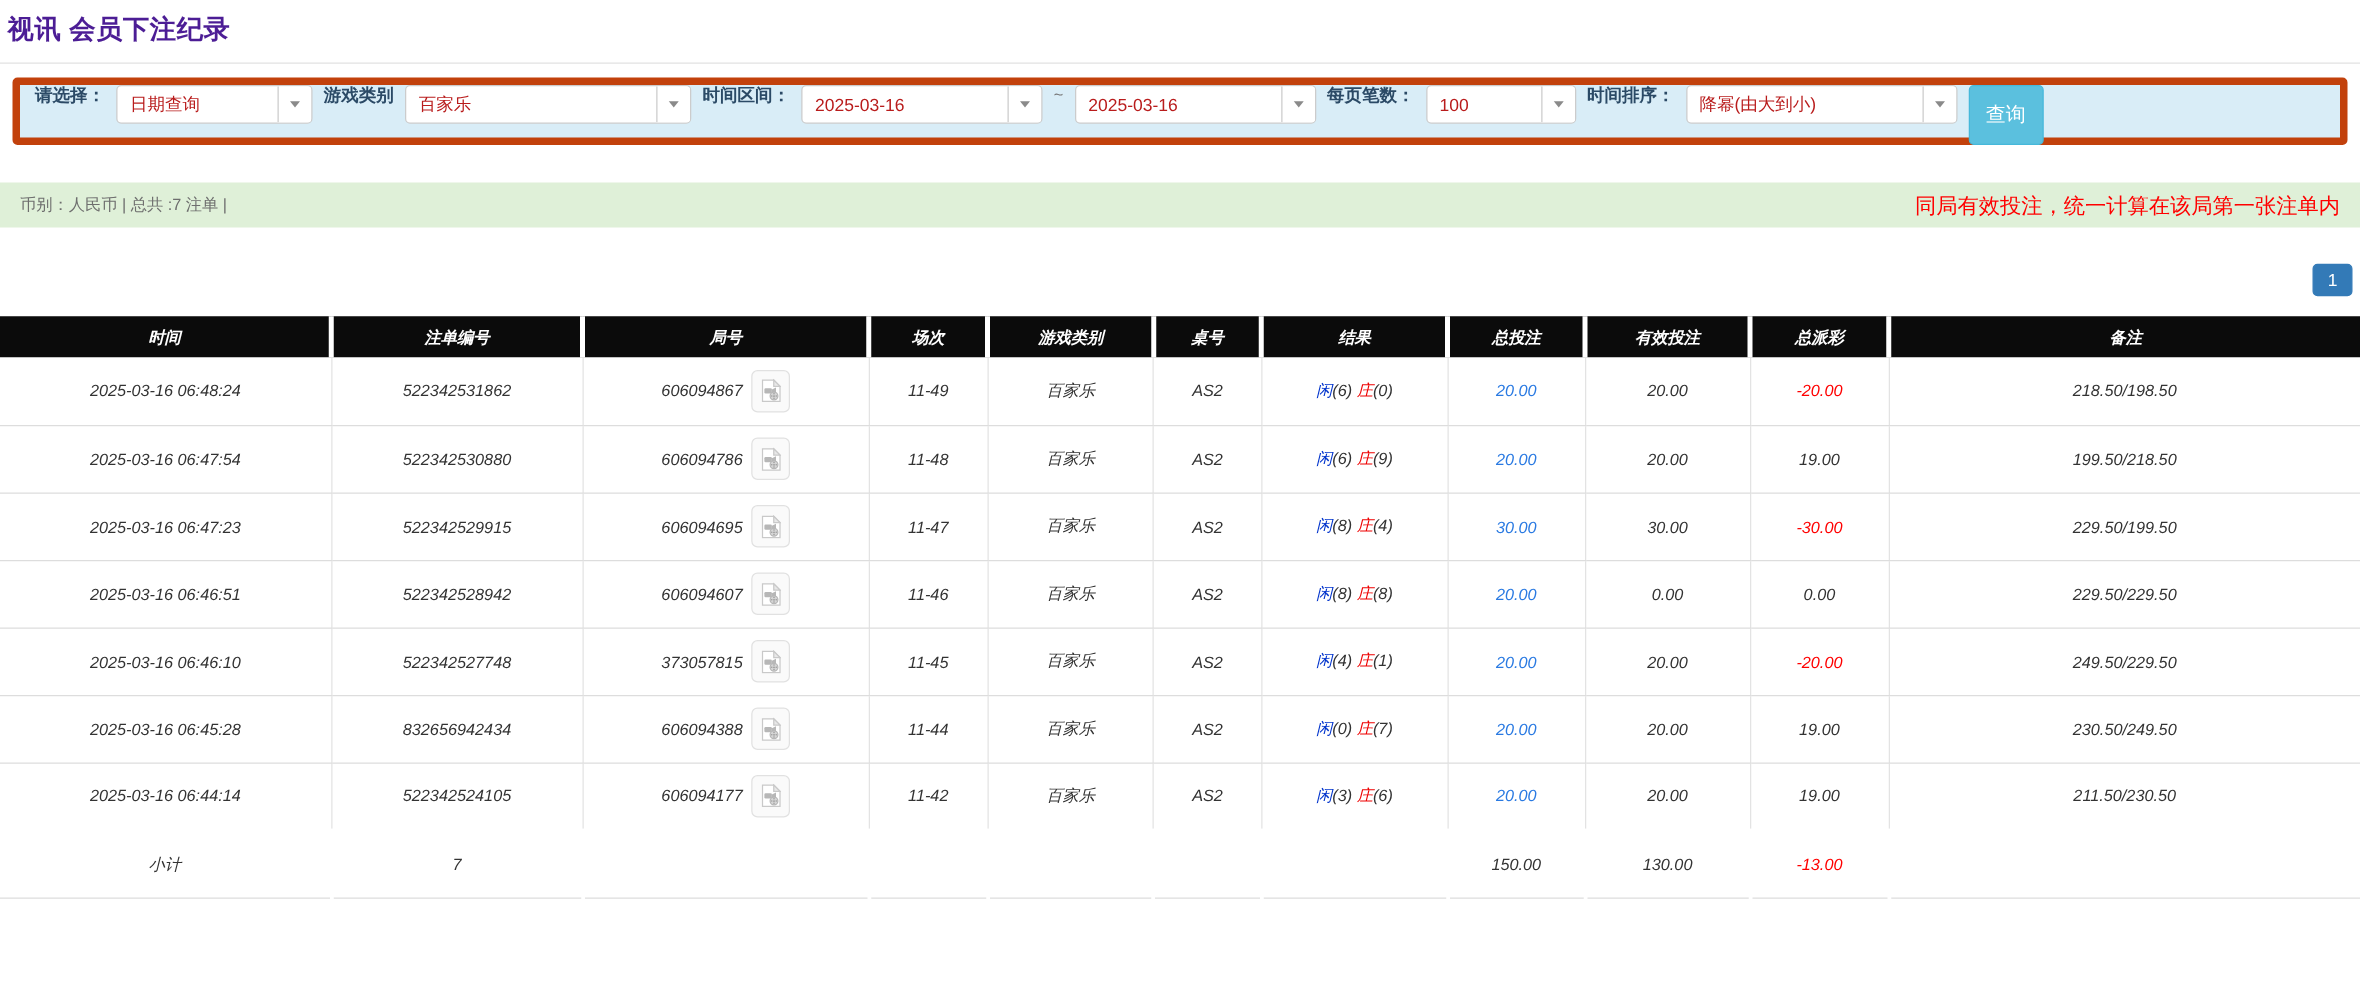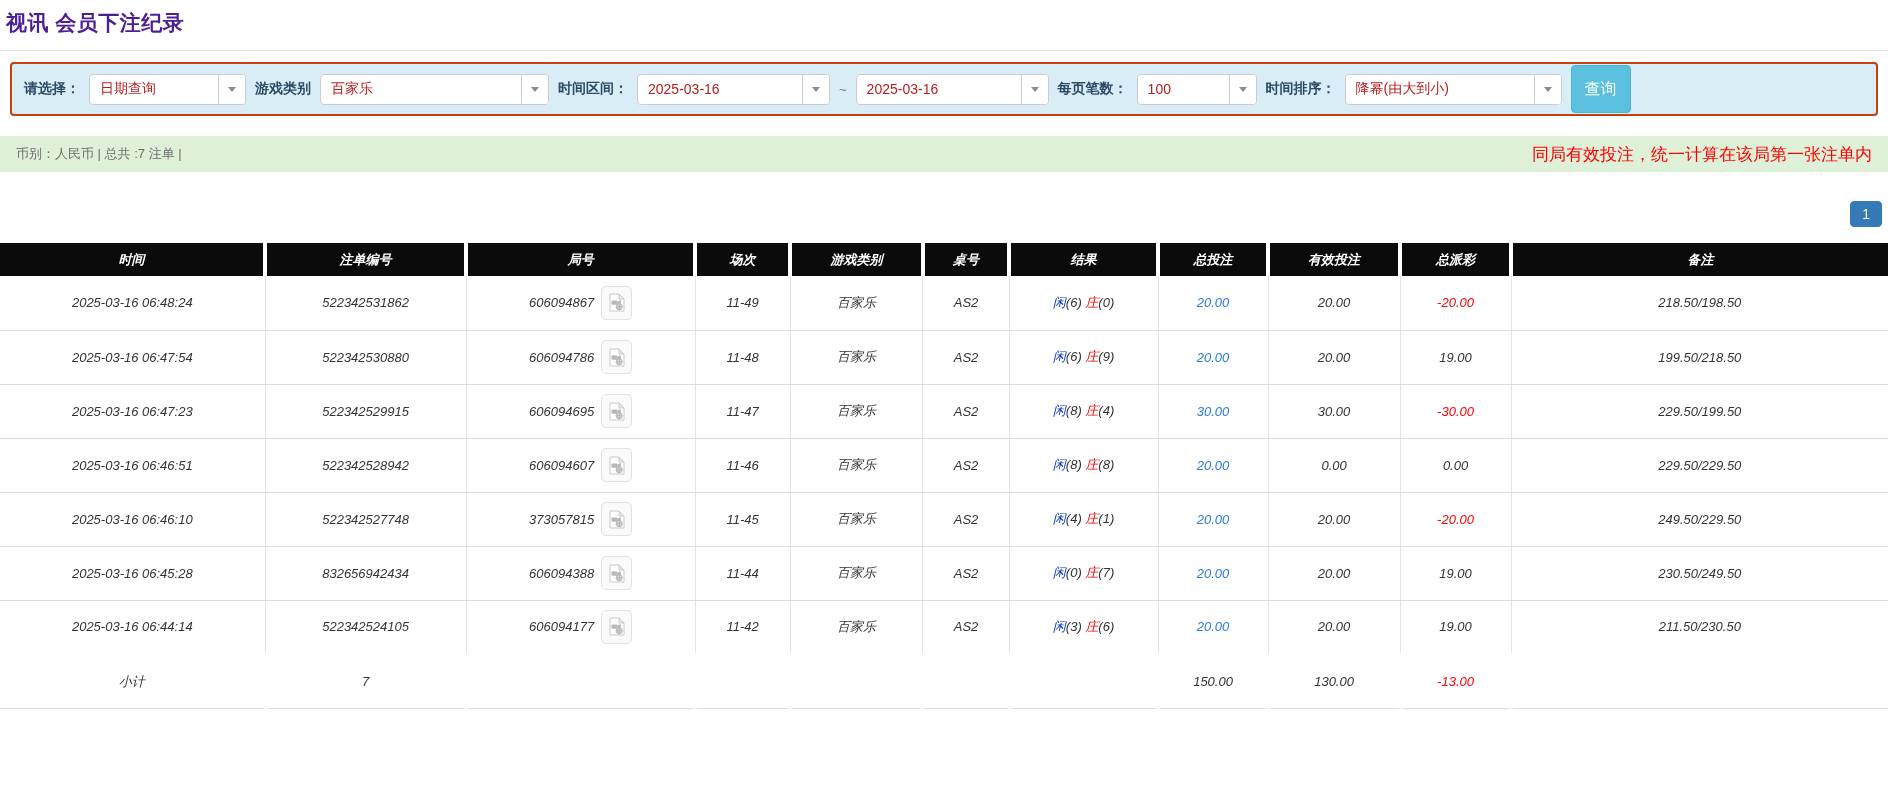--- a/index.html
+++ b/index.html
@@ -5,37 +5,37 @@
   * { box-sizing: border-box; margin: 0; padding: 0; }
   html, body { width: 1888px; height: 800px; overflow: hidden; background: #fff;
     font-family: "Liberation Sans", "DejaVu Sans", sans-serif; color: #333; }
 
   
   .title-bar { padding: 9px 0 13px 6px; border-bottom: 1px solid #e2e2e2; }
   .title-bar h1 { font-size: 21px; font-weight: 700; color: #4c1d95; letter-spacing: 0.5px; }
 
   
   .filter-bar { margin: 11px 10px 0 10px; height: 54px; background: #d9edf7;
-    border: 2px solid #c2410c; border-radius: 4px; display: flex; align-items: center;
-    padding: 12px 12px; gap: 9px; }
+    border: 6px solid #c2410c; border-radius: 4px; display: flex; 
+    padding: 0 12px; gap: 9px; }
   .f-label { font-size: 14px; font-weight: bold; color: #2b4a66; white-space: nowrap; }
   .combo { display: inline-flex; align-items: stretch; background: #fff; border: 1px solid #ccc;
     border-radius: 4px; height: 31px; overflow: hidden; }
   .combo-text { display: flex; align-items: center; padding: 0 10px; font-size: 14px;
     color: #b91c1c; flex: 1; white-space: nowrap; }
   .combo-btn { width: 27px; border-left: 1px solid #ccc; background: #fff;
     display: flex; align-items: center; justify-content: center; cursor: pointer; }
   .caret { width: 0; height: 0; border-left: 4px solid transparent;
     border-right: 4px solid transparent; border-top: 5px solid #8a8a8a; }
   .tilde { color: #777; font-size: 13px; }
   .search-btn { background: #5bc0de; border: 1px solid #46b8da; color: #fff; font-size: 16px;
     height: 48px; padding: 0 13px; border-radius: 4px; cursor: pointer; }
 
   
-  .summary-strip { margin-top: 20px; height: 36px; background: #dff0d8;
+  .summary-strip { margin-top: 30px; height: 36px; background: #dff0d8;
     display: flex; align-items: center; justify-content: space-between; padding: 16px 16px; }
   .summary-left { font-size: 13px; color: #6e6e6e; }
   .summary-right { font-size: 17px; color: #ff0000; }
 
   
   .pager { text-align: right; padding-right: 6px; }
   .pager-top { margin-top: 29px; }
   .page-btn { display: inline-block; background: #337ab7; border: 1px solid #337ab7;
     color: #fff; font-size: 14px; padding: 4px 11px; border-radius: 4px; cursor: pointer; }
 

